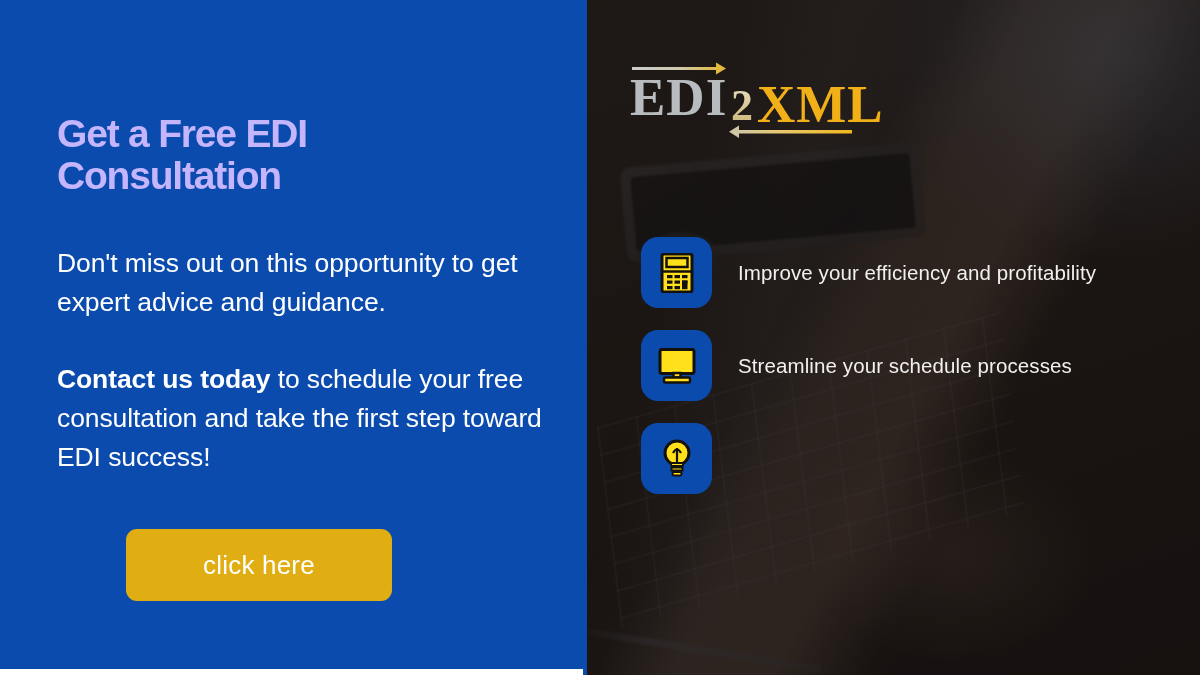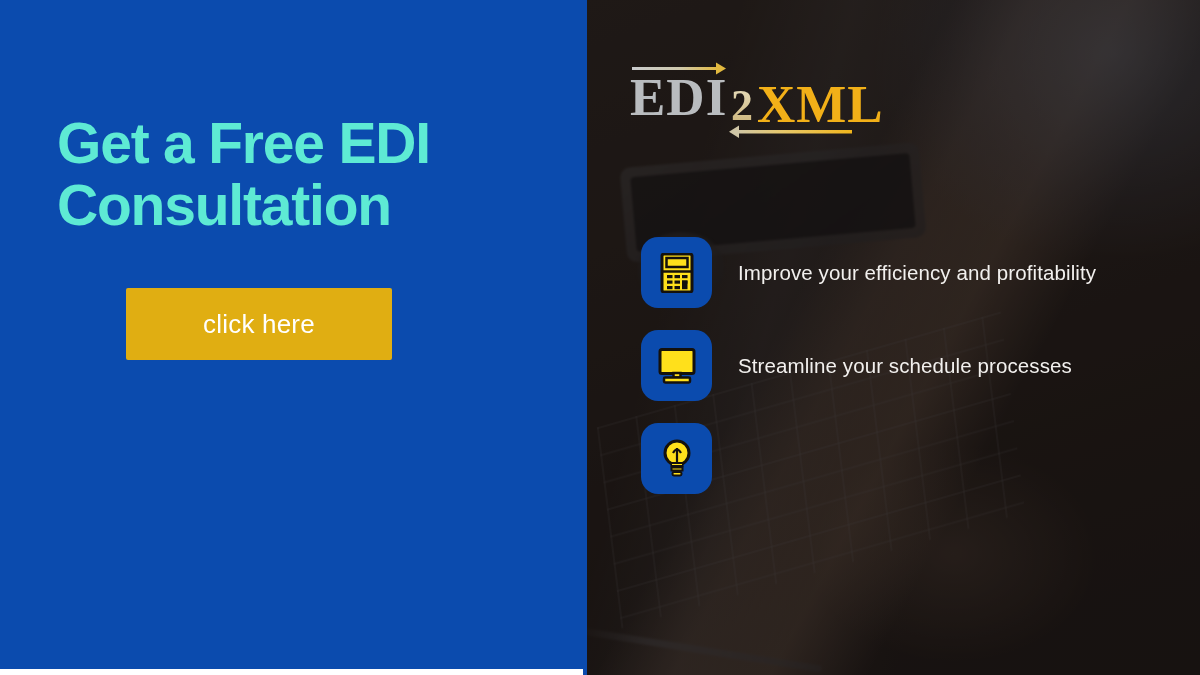--- a/index.html
+++ b/index.html
@@ -25,23 +25,23 @@
     flex:0 0 583px;
     padding:0 0 0 57px;
     display:flex;
     flex-direction:column;
     justify-content:flex-start;
   }
 
   .headline {
     margin-top:113px;
     width:480px;
-    color:#5eead4;
+    color:#c4b5fd;
     font-family:"Liberation Sans", sans-serif;
-    font-size:57px;
+    font-size:39px;
     font-weight:bold;
     line-height:1.08;
     letter-spacing:-1.2px;
   }
 
   .body-copy { margin-top:47px; width:495px; }
 
   .para {
     color:#ffffff;
     font-size:26.5px;
@@ -51,21 +51,21 @@
   }
   .para + .para { margin-top:37px; }
   .para b { font-weight:bold; }
 
   .cta-button {
     margin-top:52px;
     margin-left:69px;
     width:266px; height:72px;
     background:#E0AE12;
     border:none;
-    border-radius:2px;
+    border-radius:11px;
     color:#ffffff;
     font-family:"Liberation Sans", sans-serif;
     font-size:26px;
     font-weight:400;
     letter-spacing:0.2px;
     cursor:pointer;
     display:flex;
     align-items:center;
     justify-content:center;
   }
@@ -205,20 +205,26 @@
 </style>
 </head>
 <body>
 
 <div class="banner">
 
   <div class="left-panel">
 
     <h1 class="headline">Get a Free EDI Consultation</h1>
 
+    <div class="body-copy">
+      <p class="para">Don't miss out on this opportunity to get expert advice and guidance.</p>
+      <p class="para">
+        <b>Contact us today</b><span> to schedule your free consultation and take the first step toward EDI success!</span>
+      </p>
+    </div>
 
     <button class="cta-button">click here</button>
 
     <div class="bottom-sliver"></div>
   </div>
 
   <div class="right-panel">
 
     <div class="photo">
       <div class="tablet">

